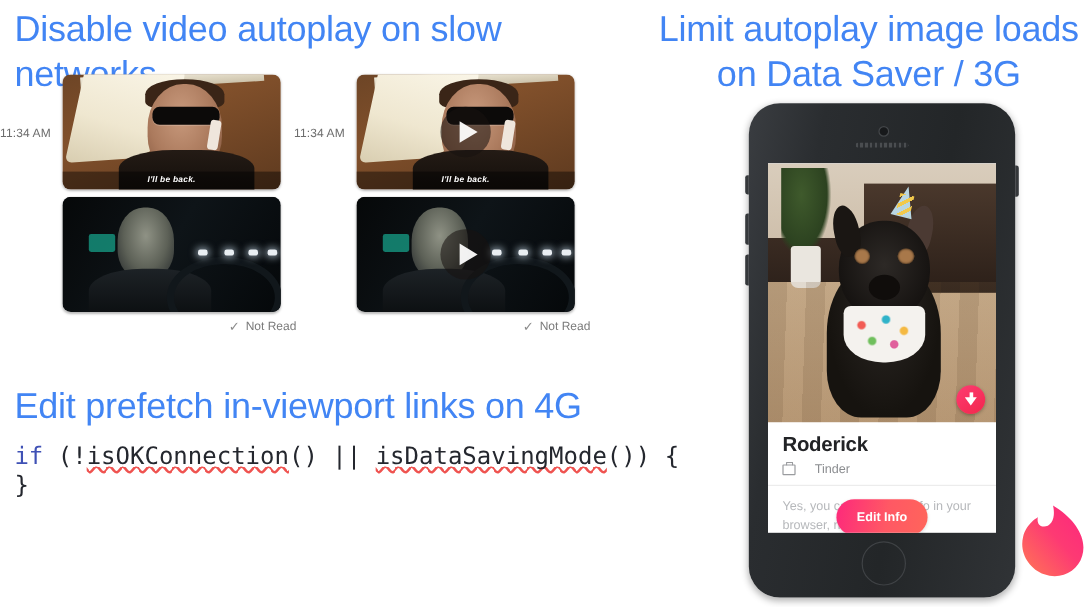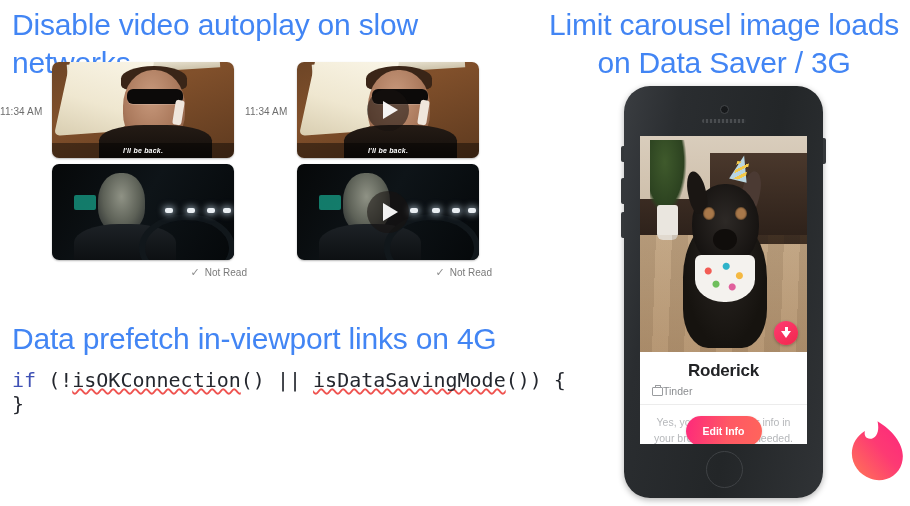--- a/index.html
+++ b/index.html
@@ -259,23 +259,22 @@
   .kw     { color: #3f51b5; }
   .fn     { color: #24272e; text-decoration: underline wavy #ef5350; text-decoration-skip-ink: none; }
   .punct  { color: #24272e; }
   .cmt    { color: #f50057; }
 
   
   #phone {
     position: absolute;
     left: 624px;
     top: 86px;
-    width: 199px;
+    width: 222px;
     height: 412px;
-    text-align: center;
   }
   .phone-body {
     position: absolute;
     inset: 0;
     background: linear-gradient(100deg, #3a3d41 0%, #2a2d30 22%, #232628 60%, #303336 100%);
     border-radius: 26px;
     box-shadow: 0 2px 6px rgba(0,0,0,0.30);
   }
   .btn-side {
     position: absolute;
@@ -504,21 +503,21 @@
     font-weight: 700;
     color: #222326;
     letter-spacing: -0.2px;
   }
   .card-sub {
     margin-top: 4px;
     font-size: 10.5px;
     color: #8b8d90;
     display: flex;
     align-items: center;
-    gap: 0;
+    gap: 16px;
   }
   .card-sub .briefcase {
     display: inline-block;
     width: 9px;
     height: 7px;
     border: 1px solid #9a9c9f;
     border-radius: 1px;
     position: relative;
   }
   .card-sub .briefcase::before {
@@ -560,21 +559,21 @@
     top: 420px;
     width: 56px;
     height: 66px;
   }
 </style>
 </head>
 <body>
 
 <div class="heading" id="title-left">Disable video autoplay on slow networks</div>
 
-<div class="heading" id="title-right">Limit carousel image loads
+<div class="heading" id="title-right">Limit autoplay image loads
 on Data Saver / 3G</div>
 
 <div class="chat-panel" id="chat-left">
   <div class="chat-row">
     <div class="chat-time">11:34 AM</div>
     <div class="bubbles">
 
       <div class="thumb">
         <div class="scene-a">
           <div class="roofline"></div>
@@ -647,21 +646,21 @@
       </div>
 
       <div class="notread">
         <span class="tick">✓</span>
         <span>Not Read</span>
       </div>
     </div>
   </div>
 </div>
 
-<div class="heading" id="title-code">Data prefetch in-viewport links on 4G</div>
+<div class="heading" id="title-code">Edit prefetch in-viewport links on 4G</div>
 
 <div id="code-block"><div><span class="kw">if</span><span class="punct"> (!</span><span class="fn">isOKConnection</span><span class="punct">() || </span><span class="fn">isDataSavingMode</span><span class="punct">()) {</span></div><div class="punct">}</div></div>
 
 <div id="phone">
   <div class="phone-body"></div>
   <div class="btn-side btn-mute"></div>
   <div class="btn-side btn-volup"></div>
   <div class="btn-side btn-voldn"></div>
   <div class="btn-power"></div>
   <div class="camera-dot"></div>

